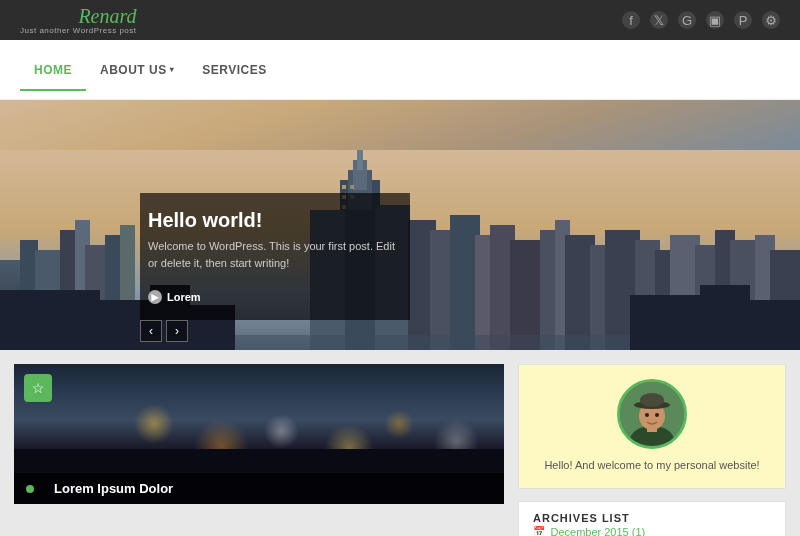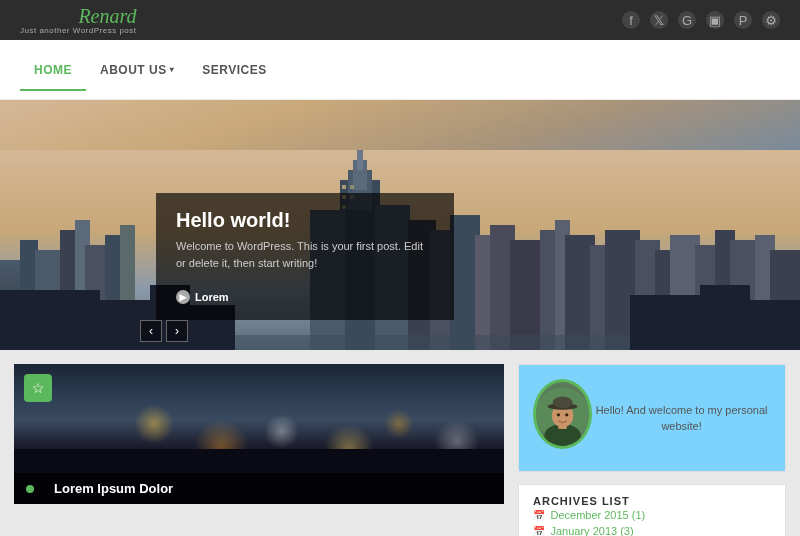--- a/index.html
+++ b/index.html
@@ -119,24 +119,24 @@
     .city-skyline {
       position: absolute;
       bottom: 0;
       left: 0;
       right: 0;
       height: 200px;
     }
     .hero-overlay-box {
       position: absolute;
       bottom: 30px;
-      left: 156px;
+      left: 140px;
       background: rgba(0,0,0,0.65);
-      padding: 16px 20px;
-      width: 298px;
+      padding: 16px 8px;
+      width: 270px;
       color: #fff;
     }
     .hero-title {
       font-size: 20px;
       font-weight: bold;
       margin-bottom: 6px;
       color: #fff;
     }
     .hero-desc {
       font-size: 11px;
@@ -259,24 +259,24 @@
       flex-shrink: 0;
     }
     .post-caption-text {
       color: #fff;
       font-size: 13px;
       font-weight: bold;
     }
 
     
     .profile-widget {
-      background: #7dd3fc;
+      background: #fef9c3;
       padding: 14px;
       display: flex;
-      flex-direction: row;
+      flex-direction: column;
       align-items: center;
       margin-bottom: 12px;
       border: 1px solid #e0e0e0;
     }
     .profile-avatar-wrapper {
       width: 70px;
       height: 70px;
       border-radius: 50%;
       overflow: hidden;
       margin-bottom: 8px;

